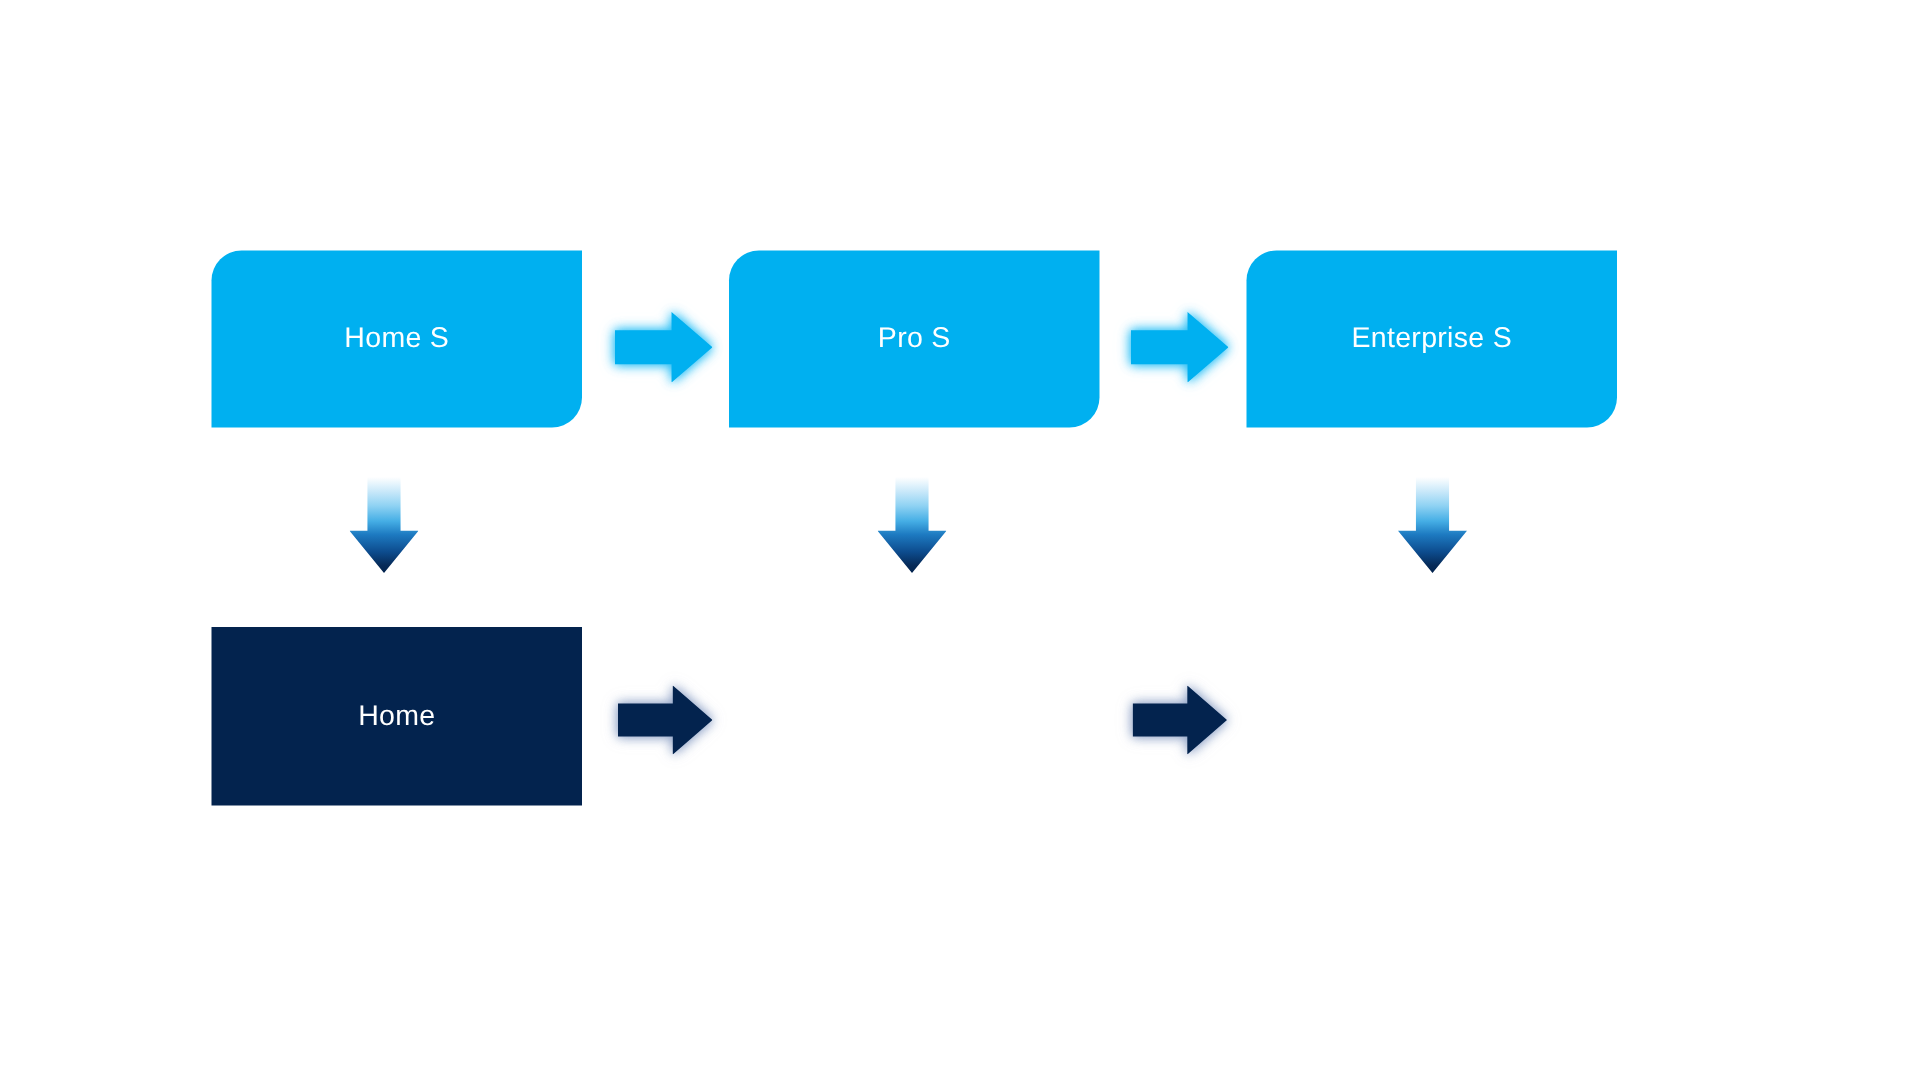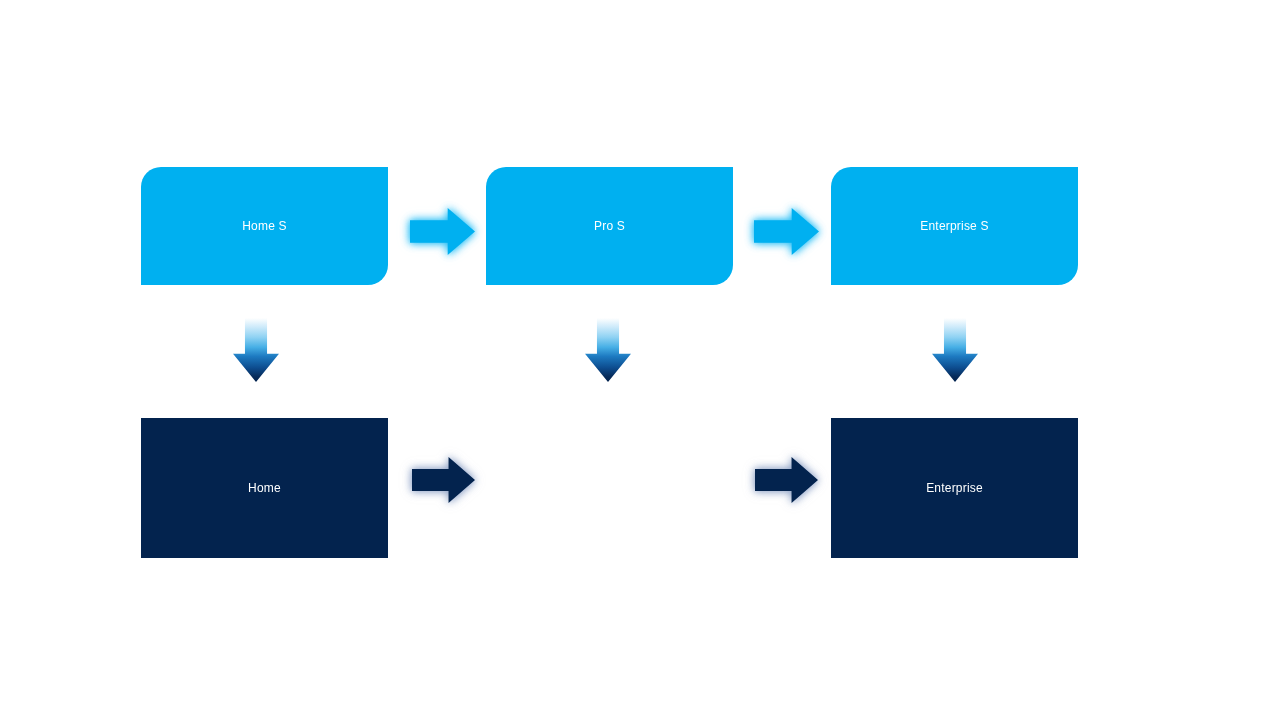--- a/index.html
+++ b/index.html
@@ -16,33 +16,33 @@
   
   .node {
     position: absolute;
     width: 247px;
     display: flex;
     align-items: center;
     justify-content: center;
   }
   .node .label {
     color: #ffffff;
-    font-size: 12px;
+    font-size: 19px;
     font-weight: 400;
     letter-spacing: 0.2px;
     white-space: nowrap;
   }
   .node.top {
     height: 118px;
     top: 167px;
     background: #00B0F0;
     border-radius: 20px 0 20px 0; 
   }
   .node.bottom {
-    height: 140px;
+    height: 119px;
     top: 418px;
     background: #03234E;
   }
   .col1 { left: 141px; }
   .col2 { left: 486px; }
   .col3 { left: 831px; }
 
   
   .harrow-wrap {
     position: absolute;
@@ -109,23 +109,20 @@
     <div class="harrow fill-cyan"></div>
   </div>
 
   <div class="varrow vcol1"></div>
   <div class="varrow vcol2"></div>
   <div class="varrow vcol3"></div>
 
   <div class="node bottom col1">
     <span class="label">Home</span>
   </div>
-  <div class="node bottom col3">
-    <span class="label">Enterprise</span>
-  </div>
 
   <div class="harrow-wrap row-bottom gap1b glow-steel">
     <div class="harrow fill-navy"></div>
   </div>
   <div class="harrow-wrap row-bottom gap2b glow-steel">
     <div class="harrow fill-navy"></div>
   </div>
 
 </div>
 

